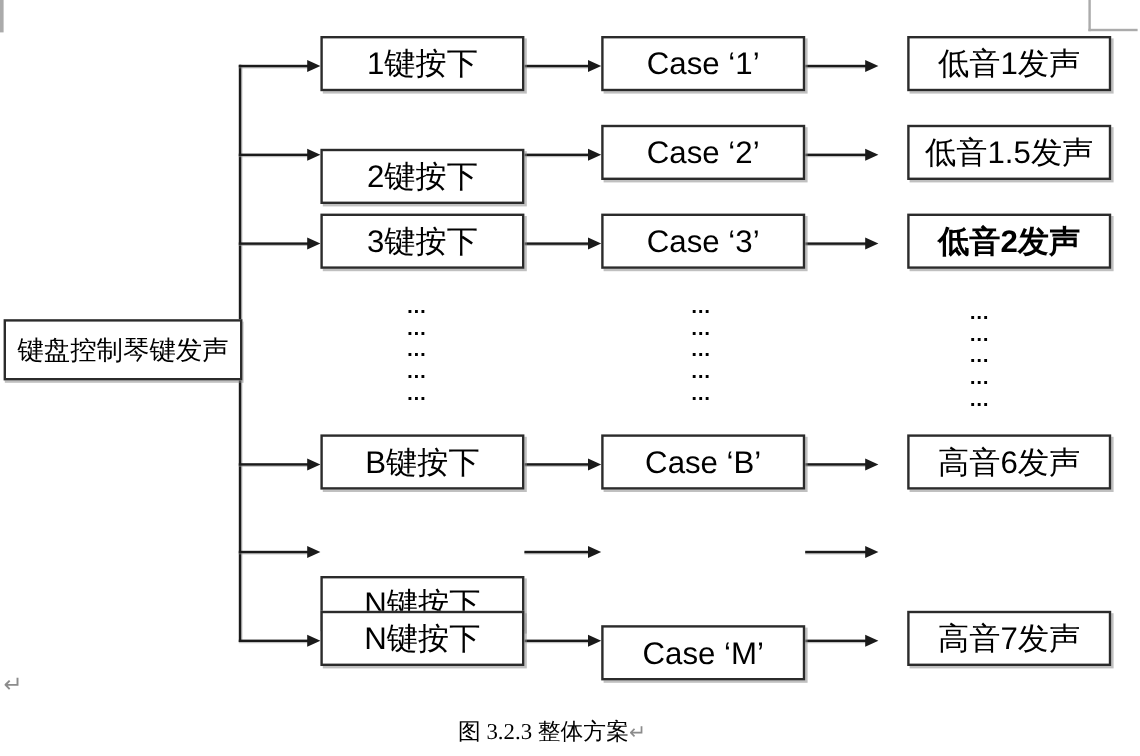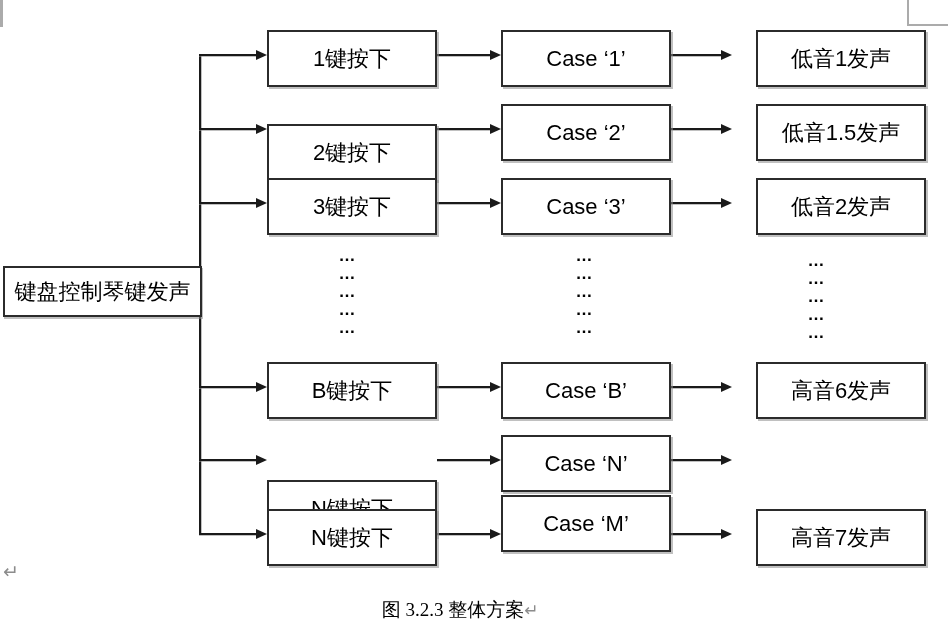--- a/index.html
+++ b/index.html
@@ -14,26 +14,26 @@
   body {
     width: 950px; height: 630px;
     font-family: "Liberation Sans", "DejaVu Sans", sans-serif;
     color: #000;
     overflow: hidden;
   }
   .canvas { position: relative; width: 950px; height: 630px; background: #fff; }
 
   .box {
     position: absolute;
-    width: 170px; height: 57px;
+    width: 170px; height: 46px;
     background: #fff;
     border: 2px solid var(--border);
     box-shadow: 2px 2px 0 var(--shadow);
     display: flex; align-items: center; justify-content: center;
-    font-size: 22px;
+    font-size: 26px;
     white-space: nowrap;
     z-index: 2;
   }
   .rootbox {
     position: absolute;
     left: 3px; top: 266px;
     width: 199px; height: 51px;
     background: #fff;
     border: 2px solid var(--border);
     box-shadow: 1px 2px 0 var(--shadow);
@@ -123,21 +123,21 @@
   <div class="box col3" style="top:104px;">低音1.5发声</div>
 
   <div class="hline" style="left:199px; top:202px; width:58px;"></div>
   <div class="ah" style="left:256px; top:198px;"></div>
   <div class="box col1" style="top:178px;">3键按下</div>
   <div class="hline" style="left:437px; top:202px; width:54px;"></div>
   <div class="ah" style="left:490px; top:198px;"></div>
   <div class="box col2" style="top:178px;">Case ‘3’</div>
   <div class="hline" style="left:671px; top:202px; width:51px;"></div>
   <div class="ah" style="left:721px; top:198px;"></div>
-  <div class="box col3" style="top:178px;">低音2发声</div>
+  <div class="box col3" style="top:178px;font-weight:bold;">低音2发声</div>
 
   <div class="dots" style="left:318px;">
     <div>…</div>
     <div>…</div>
     <div>…</div>
     <div>…</div>
     <div>…</div>
   </div>
   <div class="dots" style="left:555px;">
     <div>…</div>
@@ -162,30 +162,29 @@
   <div class="box col2" style="top:362px;">Case ‘B’</div>
   <div class="hline" style="left:671px; top:386px; width:51px;"></div>
   <div class="ah" style="left:721px; top:382px;"></div>
   <div class="box col3" style="top:362px;">高音6发声</div>
 
   <div class="hline" style="left:199px; top:459px; width:58px;"></div>
   <div class="ah" style="left:256px; top:455px;"></div>
   <div class="box col1" style="top:435px;margin-top:45px;">N键按下</div>
   <div class="hline" style="left:437px; top:459px; width:54px;"></div>
   <div class="ah" style="left:490px; top:455px;"></div>
-  <div class="box col2" style="top:435px;">Case ‘N’</div>
   <div class="hline" style="left:671px; top:459px; width:51px;"></div>
   <div class="ah" style="left:721px; top:455px;"></div>
 
   <div class="hline" style="left:199px; top:533px; width:58px;"></div>
   <div class="ah" style="left:256px; top:529px;"></div>
   <div class="box col1" style="top:509px;">N键按下</div>
   <div class="hline" style="left:437px; top:533px; width:54px;"></div>
   <div class="ah" style="left:490px; top:529px;"></div>
-  <div class="box col2" style="top:495px;">Case ‘M’</div>
+  <div class="box col2" style="top:521px;">Case ‘M’</div>
   <div class="hline" style="left:671px; top:533px; width:51px;"></div>
   <div class="ah" style="left:721px; top:529px;"></div>
   <div class="box col3" style="top:509px;">高音7发声</div>
 
   <div class="pmark" style="left:3px; top:562px;">↵</div>
   <div class="caption">
     <span>图 3.2.3  整体方案</span><span class="ret">↵</span>
   </div>
 
 </div>

